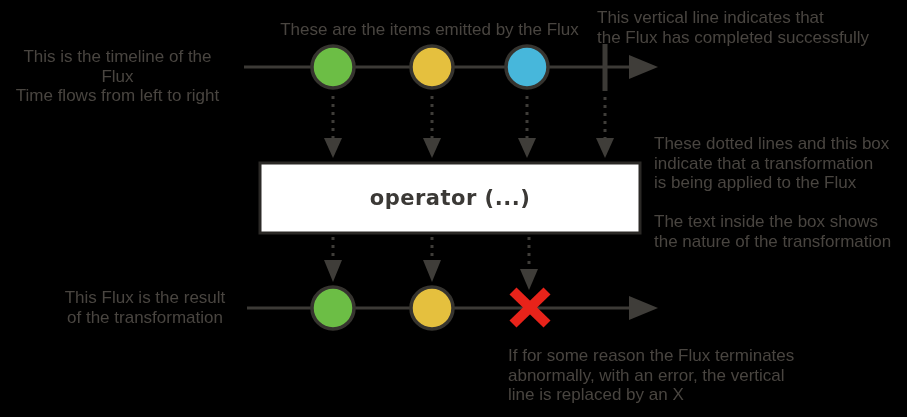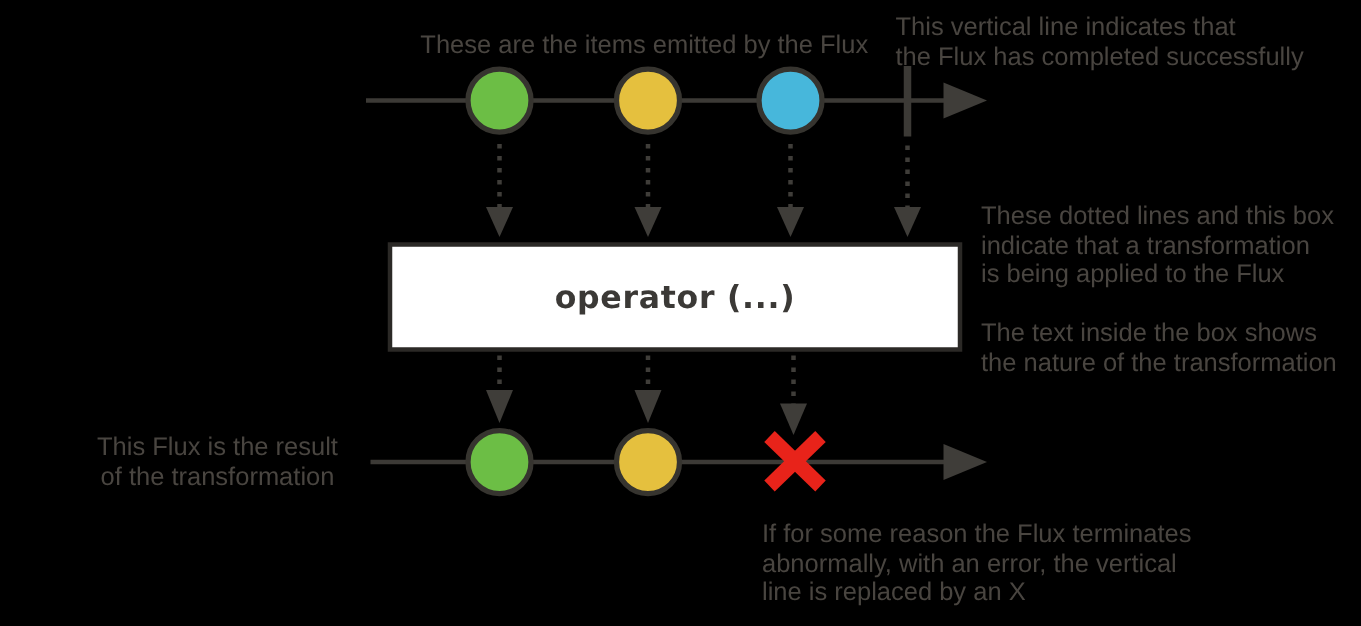--- a/index.html
+++ b/index.html
@@ -86,20 +86,22 @@
     <circle class="marble" cx="432" cy="308" r="21" fill="#e5c03e"></circle>
 
     <g>
       <line class="xmark" x1="513" y1="291" x2="547" y2="324" stroke="#e8231a"></line>
       <line class="xmark" x1="547" y1="291" x2="513" y2="324" stroke="#e8231a"></line>
     </g>
   </svg>
 
   <div class="operator-label">operator (...)</div>
 
+  <div class="note center" style="left:10px;top:47px;width:215px;">This is the timeline of the Flux
+Time flows from left to right</div>
 
   <div class="note center" style="left:277px;top:20px;width:305px;">These are the items emitted by the Flux</div>
 
   <div class="note" style="left:597px;top:8px;width:300px;">This vertical line indicates that
 the Flux has completed successfully</div>
 
   <div class="note" style="left:654px;top:134px;width:260px;">These dotted lines and this box
 indicate that a transformation
 is being applied to the Flux
 

